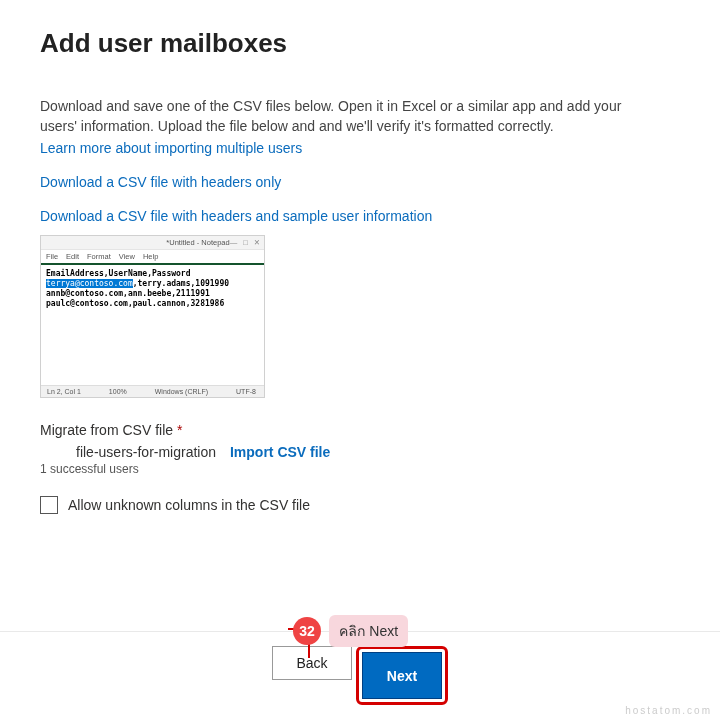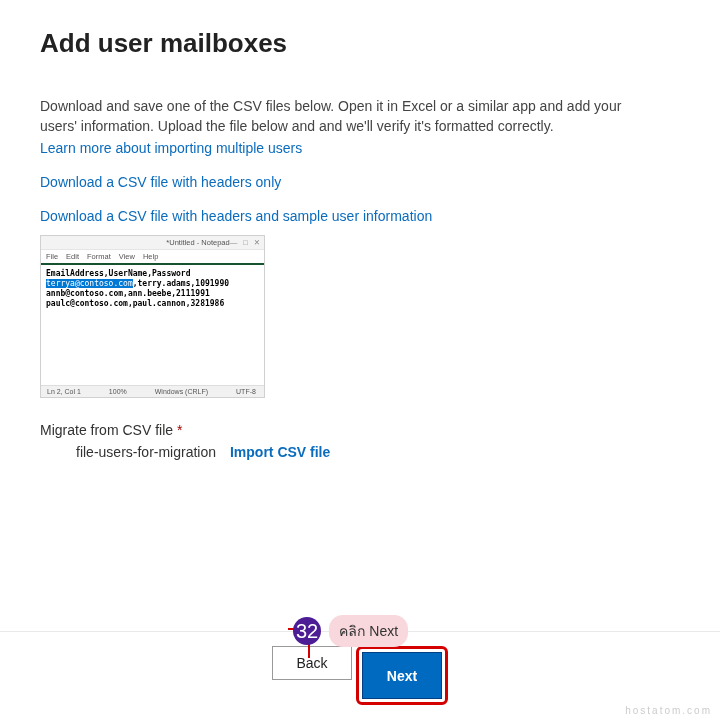--- a/index.html
+++ b/index.html
@@ -27,22 +27,22 @@
   .file-row { margin-top:6px; font-size:14px;margin-left:36px; }
   .file-name { color:#333; }
   .import { color:#0b6cbd; font-weight:600; margin-left:10px; cursor:pointer; }
   .status-small { font-size:12px; color:#555; margin-top:2px; }
 
   .cb-row { display:flex; align-items:center; gap:10px; margin-top:20px; font-size:14px; }
   .cb { width:18px; height:18px; border:1px solid #555; background:#fff; }
 
   
   .callout { position:absolute; left:293px; top:615px; display:flex; align-items:center; gap:8px; z-index:3; }
-  .badge { width:28px; height:28px; border-radius:50%; background:#4c1d95; color:#fff; font-weight:400; font-size:20px; display:flex; align-items:center; justify-content:center; }
-  .tip { background:#f8d7dd; padding:5px 10px; font-size:14px; color:#333; border-radius:14px; font-family:Tahoma,sans-serif; }
+  .badge { width:28px; height:28px; border-radius:50%; background:#ef4444; color:#fff; font-weight:700; font-size:14px; display:flex; align-items:center; justify-content:center; }
+  .tip { background:#f8d7dd; padding:5px 10px; font-size:14px; color:#333; border-radius:6px; font-family:Tahoma,sans-serif; }
   .conn-h { position:absolute; height:2px; background:#d40000; z-index:2; }
   .conn-v { position:absolute; width:2px; background:#d40000; z-index:2; }
 
   
   .footer { position:absolute; left:0; bottom:15px; width:720px; border-top:1px solid #e9e9e9; padding:14px 0 0 0; display:flex; justify-content:center; gap:4px; }
   .btn-back { width:80px; height:34px; background:#fff; border:1px solid #999; font-size:14px; color:#222; cursor:pointer; }
   .btn-next-wrap { display:inline-block; border:3px solid #d40000; border-radius:6px; padding:3px; }
   .btn-next { width:80px; height:47px; background:#006ac1; border:1px solid #003f82; color:#fff; font-size:14px; font-weight:600; cursor:pointer; }
 
   .watermark { position:absolute; right:8px; bottom:4px; font-size:10px; color:#ccc; letter-spacing:2px; }
@@ -92,21 +92,26 @@
     </div>
   </div>
 
   <div class="label">
     <span>Migrate from CSV file</span> <span class="req">*</span>
   </div>
   <div class="file-row">
     <span class="file-name">file-users-for-migration</span>
     <span class="import">Import CSV file</span>
   </div>
+  <div class="status-small">1 successful users</div>
 
+  <div class="cb-row">
+    <div class="cb"></div>
+    <span>Allow unknown columns in the CSV file</span>
+  </div>
 </div>
 
 <div class="conn-h" style="left:288px; top:628px; width:20px;"></div>
 <div class="conn-v" style="left:308px; top:628px; height:30px;"></div>
 
 <div class="callout">
   <div class="badge">32</div>
   <div class="tip">คลิก Next</div>
 </div>
 

